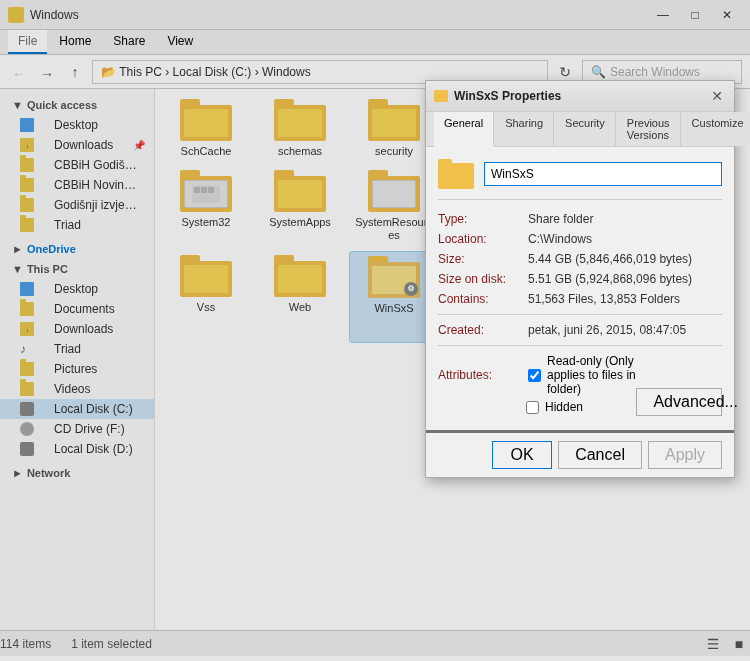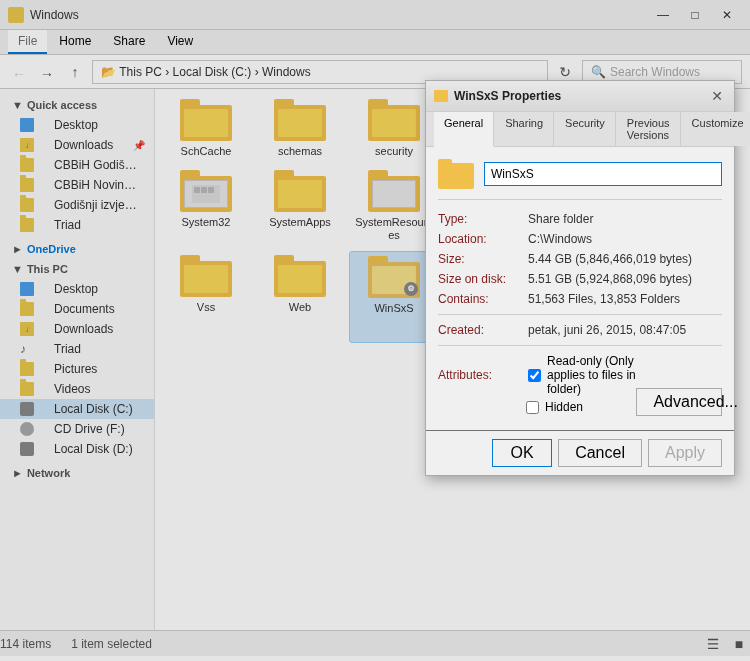--- a/index.html
+++ b/index.html
@@ -477,21 +477,21 @@
       display: flex;
       align-items: center;
       justify-content: space-between;
     }
 
     .dialog-buttons {
       display: flex;
       justify-content: flex-end;
       gap: 6px;
       padding: 8px 12px;
-      border-top: 1px solid #737373;
+      border-top: 3px solid #737373;
       background: #f0f0f0;
     }
     .dlg-btn {
       padding: 4px 16px;
       font-size: 16px;
       border: 1px solid #aaa;
       background: #f0f0f0;
       cursor: pointer;
       min-width: 60px;
       text-align: center;

